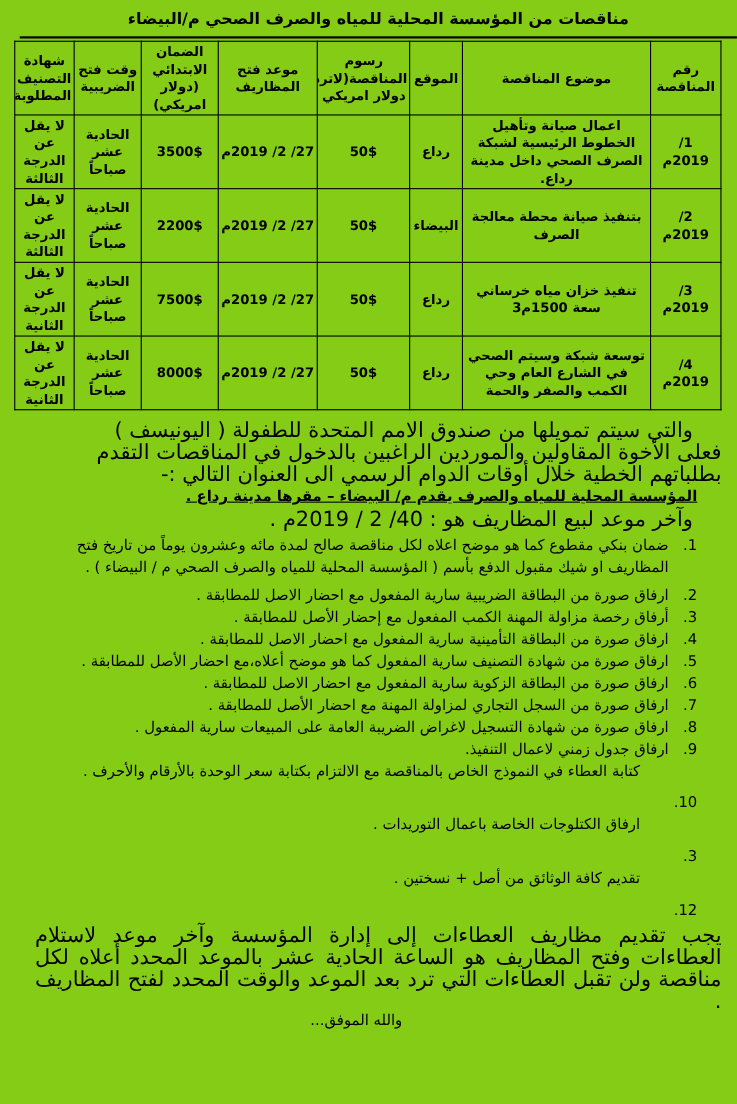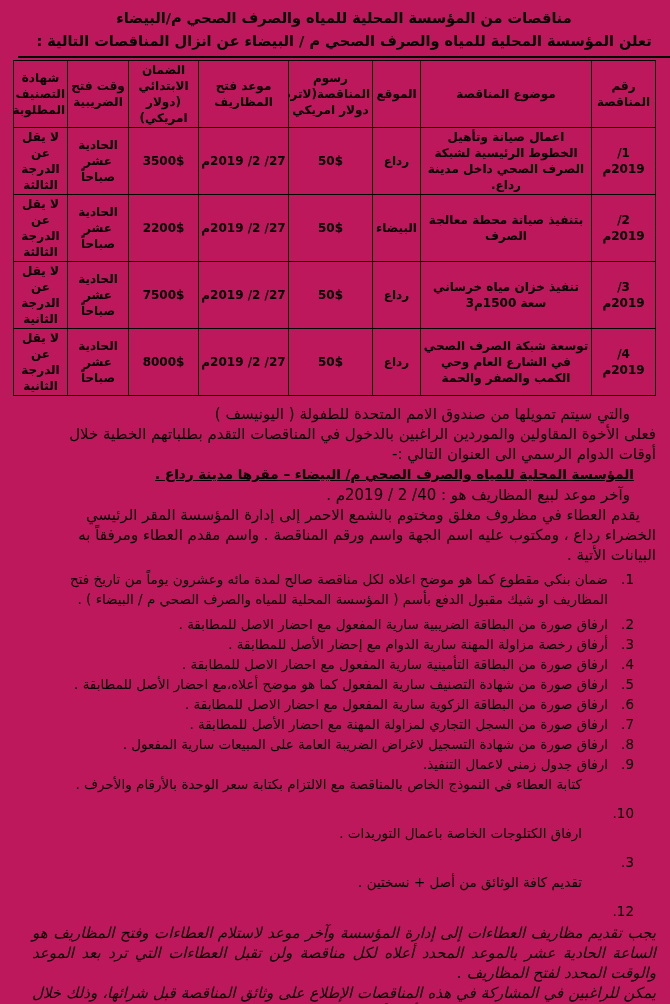--- a/index.html
+++ b/index.html
@@ -1,20 +1,20 @@
 <!DOCTYPE html>
 <html lang="ar" dir="rtl"><head>
 <meta charset="utf-8">
 <style>
   html, body { margin: 0; padding: 0; background: #e8e8e8; }
   .page {
     width: 670px;
     height: 1004px;
     margin: 0 auto;
-    background: #be185d;
+    background: #84cc16;
     color: #000000;
     direction: rtl;
     font-family: "DejaVu Sans", sans-serif;
     box-sizing: border-box;
     padding: 7px 14px 0 32px;
     overflow: hidden;
   }
   
   .doc-title {
     text-align: center;
@@ -42,21 +42,21 @@
     vertical-align: middle;
     padding: 1px 2px;
     line-height: 16px;
     overflow: hidden;
   }
   table.tenders thead tr { height: 64px; }
   table.tenders tbody tr { height: 61px; }
   td.cell-number { white-space: pre-line; }
   
   .para {
-    font-size: 15px;
+    font-size: 19px;
     line-height: 20px;
     margin: 0;
     text-align: right;
   }
   .para.first { margin-top: 8px; }
   .indent1 { text-indent: 26px; }
   .indent2 { text-indent: 16px; }
   .address-line {
     font-size: 13.5px;
     line-height: 21px;
@@ -72,34 +72,33 @@
     font-size: 13.5px;
     line-height: 20px;
     text-align: right;
   }
   .req-item.spaced { margin-bottom: 5px; }
   .req-num { flex: none; width: 26px; }
   .req-list .req-item:nth-child(n+10) .req-num { width: 52px; margin-top: 29px; }
   .req-text { flex: 1; }
   
   .closing { margin-top: 2px; }
-  .closing .para { text-align: justify; font-style: italic; }
+  .closing .para { text-align: justify; }
   .farewell {
     text-align: center;
     font-size: 13.5px;
     padding-right: 40px;
   }
 </style>
 </head>
 <body>
 
 <div class="page">
 
   <div class="doc-title">مناقصات من المؤسسة المحلية للمياه والصرف الصحي م/البيضاء</div>
-  <div class="doc-title">تعلن المؤسسة المحلية للمياه والصرف الصحي م / البيضاء عن انزال المناقصات التالية :</div>
   <div class="title-rule"></div>
 
   <table class="tenders">
     <colgroup>
       <col style="width:64px">
         <col style="width:171px">
         <col style="width:48px">
         <col style="width:84px">
       <col style="width:90px">
         <col style="width:70px">
@@ -148,49 +147,48 @@
         <td>رداع</td>
         <td>50$</td>
         <td>27/ 2/ 2019م</td>
         <td>7500$</td>
         <td>الحادية عشر صباحاً</td>
         <td>لا يقل عن الدرجة الثانية</td>
       </tr>
       <tr>
         <td class="cell-number">4/
 2019م</td>
-        <td>توسعة شبكة الصرف الصحي في الشارع العام وحي الكمب والصفر والحمة</td>
+        <td>توسعة شبكة وسيتم الصحي في الشارع العام وحي الكمب والصفر والحمة</td>
         <td>رداع</td>
         <td>50$</td>
         <td>27/ 2/ 2019م</td>
         <td>8000$</td>
         <td>الحادية عشر صباحاً</td>
         <td>لا يقل عن الدرجة الثانية</td>
       </tr>
     </tbody>
   </table>
 
   <div class="para first indent1">والتي سيتم تمويلها من صندوق الامم المتحدة للطفولة ( اليونيسف )</div>
   <div class="para">فعلى الأخوة المقاولين والموردين الراغبين بالدخول في المناقصات التقدم بطلباتهم الخطية خلال أوقات الدوام الرسمي الى العنوان التالي :-</div>
-  <div class="address-line">المؤسسة المحلية للمياه والصرف الصحي م/ البيضاء – مقرها مدينة رداع .</div>
+  <div class="address-line">المؤسسة المحلية للمياه والصرف يقدم م/ البيضاء – مقرها مدينة رداع .</div>
   <div class="para indent1">وآخر موعد لبيع المظاريف هو : 40/ 2 / 2019م .</div>
-  <div class="para indent2">يقدم العطاء في مظروف مغلق ومختوم بالشمع الاحمر إلى إدارة المؤسسة المقر الرئيسي الخضراء رداع ، ومكتوب عليه اسم الجهة واسم ورقم المناقصة . واسم مقدم العطاء ومرفقاً به البيانات الأتية .</div>
 
   <div class="req-list">
     <div class="req-item spaced">
       <span class="req-num">1.</span>
       <span class="req-text">ضمان بنكي مقطوع كما هو موضح اعلاه لكل مناقصة صالح لمدة مائه وعشرون يوماً من تاريخ فتح المظاريف او شيك مقبول الدفع  بأسم ( المؤسسة المحلية للمياه والصرف الصحي م / البيضاء ) .</span>
     </div>
     <div class="req-item">
       <span class="req-num">2.</span>
       <span class="req-text">ارفاق صورة من البطاقة الضريبية سارية المفعول مع احضار الاصل للمطابقة .</span>
     </div>
     <div class="req-item">
       <span class="req-num">3.</span>
-      <span class="req-text">أرفاق رخصة مزاولة المهنة  سارية الدوام  مع إحضار الأصل للمطابقة .</span>
+      <span class="req-text">أرفاق رخصة مزاولة المهنة  الكمب المفعول  مع إحضار الأصل للمطابقة .</span>
     </div>
     <div class="req-item">
       <span class="req-num">4.</span>
       <span class="req-text">ارفاق صورة من البطاقة التأمينية سارية المفعول مع احضار الاصل للمطابقة .</span>
     </div>
     <div class="req-item">
       <span class="req-num">5.</span>
       <span class="req-text">ارفاق صورة من شهادة التصنيف سارية المفعول كما هو موضح أعلاه،مع احضار الأصل للمطابقة  .</span>
     </div>
     <div class="req-item">
@@ -218,17 +216,16 @@
       <span class="req-text">ارفاق الكتلوجات الخاصة باعمال التوريدات .</span>
     </div>
     <div class="req-item">
       <span class="req-num">12.</span>
       <span class="req-text">تقديم كافة الوثائق من أصل + نسختين .</span>
     </div>
   </div>
 
   <div class="closing">
     <div class="para">يجب تقديم مظاريف العطاءات  إلى إدارة المؤسسة وآخر موعد لاستلام العطاءات وفتح المظاريف هو الساعة الحادية عشر بالموعد المحدد أعلاه لكل مناقصة ولن تقبل العطاءات التي ترد بعد الموعد والوقت المحدد لفتح المظاريف  .</div>
-    <div class="para">يمكن للراغبين في المشاركة في هذه المناقصات  الإطلاع على وثائق المناقصة قبل شرائها، وذلك خلال الدوام الرسمي لفــترة  بيع الوثائق  من تأريخ أول إعلان .</div>
     <div class="farewell">والله الموفق...</div>
   </div>
 
 </div>
 
 </body></html>

